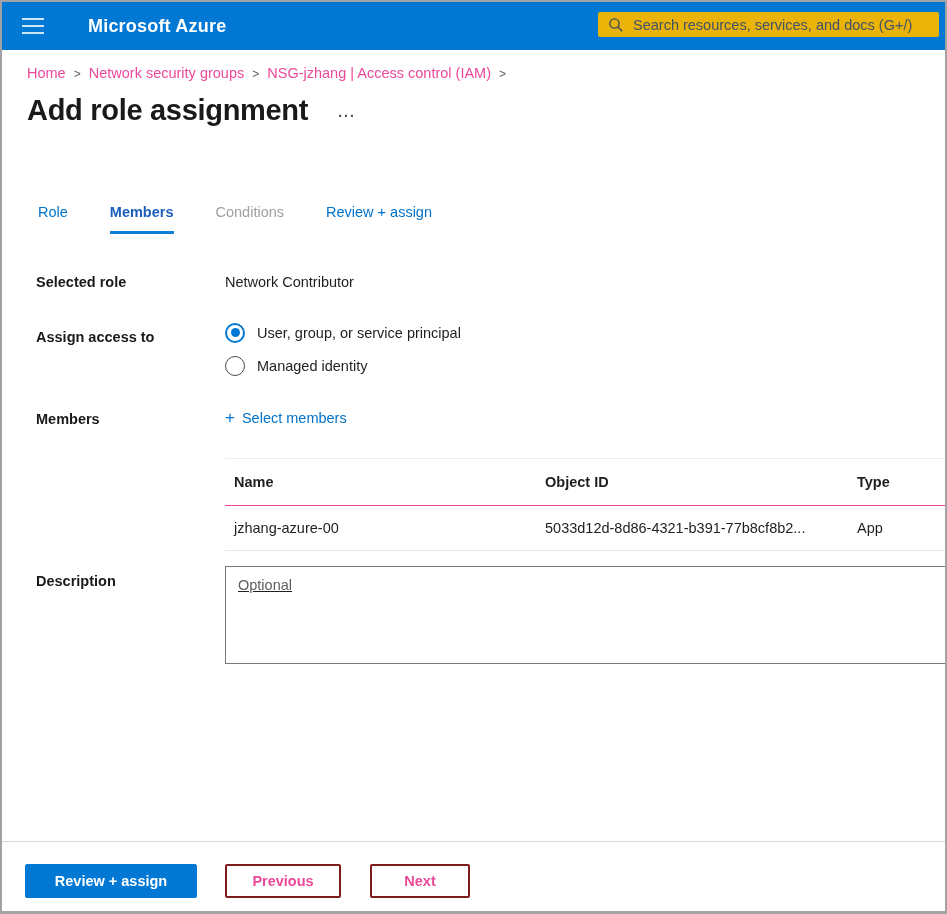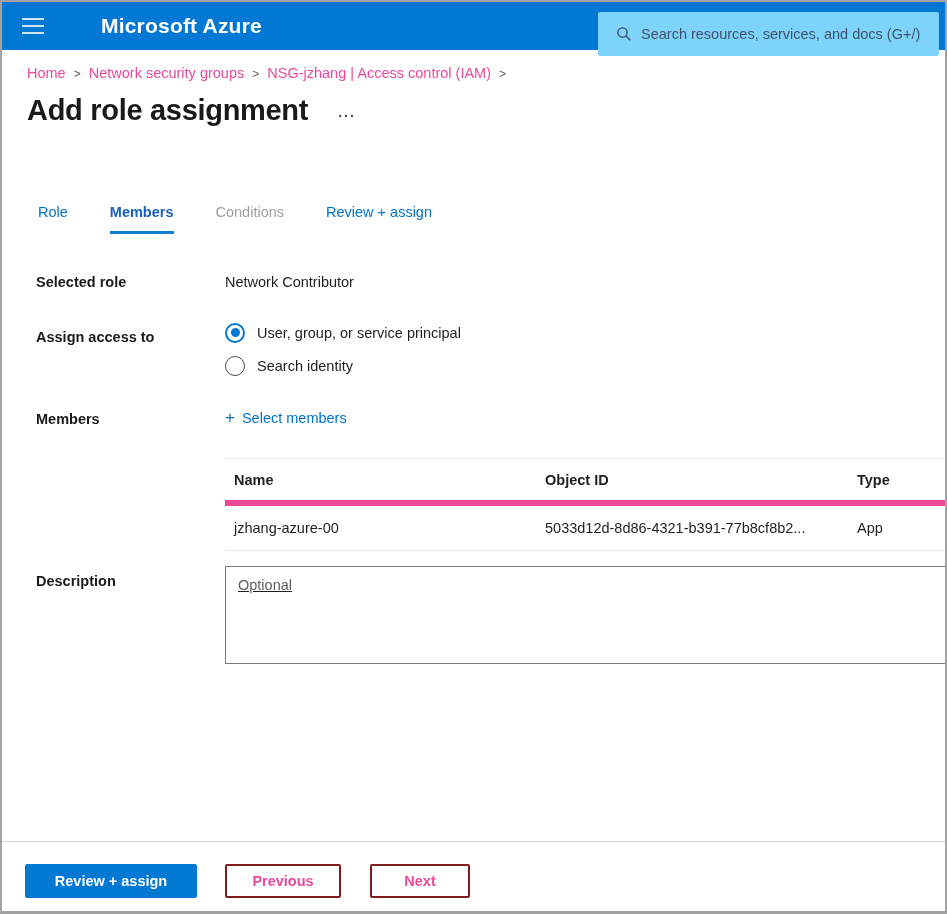--- a/index.html
+++ b/index.html
@@ -8,24 +8,24 @@
 
   .screen { position:relative; width:947px; height:914px; background:#ffffff;
             border:2px solid #a3a3a3; border-bottom-width:3px; overflow:hidden; }
 
   
   .topbar { position:absolute; top:0; left:0; right:0; height:48px; background:#0078d4; }
   .hamburger { position:absolute; left:20px; top:16px; width:22px; display:flex;
                flex-direction:column; gap:5px; cursor:pointer; }
   .hamburger span { display:block; height:2px; background:#cfe4f7; }
   .brand { position:absolute; left:86px; top:0; height:48px; display:flex; align-items:center;
-           color:#ffffff; font-size:21px; font-weight:700; letter-spacing:.2px;margin-left:13px; }
-  .searchbox { position:absolute; left:596px; right:6px; top:10px; height:44px;
-               background:#7dd3fc; border-radius:2px; display:flex; align-items:center;
-               padding:0 18px; gap:9px; }
+           color:#ffffff; font-size:18px; font-weight:700; letter-spacing:.2px; }
+  .searchbox { position:absolute; left:596px; right:6px; top:10px; height:25px;
+               background:#eab308; border-radius:2px; display:flex; align-items:center;
+               padding:0 10px; gap:9px; }
   .searchbox input { flex:1; min-width:0; border:none; background:transparent; outline:none;
                      font-size:14.5px; color:#2f3e52; font-family:inherit; }
   .searchbox input::placeholder { color:#415368; opacity:1; }
 
   
   .breadcrumb { position:absolute; top:63px; left:25px; display:flex; align-items:center;
                 gap:8px; font-size:14.5px; }
   .breadcrumb .crumb { color:#ec4899; text-decoration:none; cursor:pointer; }
   .crumb-sep { color:#605e5c; font-size:12px; padding-top:1px; }
 
@@ -56,21 +56,21 @@
                             margin:-4.5px 0 0 -4.5px; border-radius:50%; background:#0078d4; }
   .radio-circle.off { border:1px solid #4a4a4a; }
 
   .select-members { position:absolute; left:223px; top:407px; display:flex; align-items:center;
                     gap:7px; font-size:14.5px; color:#0072c9; cursor:pointer; }
   .plus-glyph { font-size:17px; line-height:1; color:#0072c9; font-weight:400; }
 
   
   .members-table { position:absolute; left:223px; right:0; top:456px; font-size:14.5px; color:#201f1e; }
   .t-header { display:flex; align-items:center; height:48px; font-weight:700;
-              border-top:1px solid #efedeb; border-bottom:6px solid #ec4899; }
+              border-top:1px solid #efedeb; border-bottom:1px solid #ec4899; }
   .t-row { display:flex; align-items:center; height:45px; border-bottom:1px solid #e9e7e5; cursor:default; }
   .col-name { width:320px; padding-left:9px; }
   .col-objectid { width:312px; }
   .col-type { flex:1; }
 
   
   .desc-textarea { position:absolute; left:223px; top:564px; right:-3px; height:98px;
                    border:1px solid #7a7a7a; border-radius:0; background:#fff; resize:none;
                    padding:10px 12px; font-size:14.5px; color:#201f1e; font-family:inherit; outline:none;text-decoration:underline; }
   .desc-textarea::placeholder { color:#605e5c; opacity:1; }
@@ -130,21 +130,21 @@
   <div class="value-role">Network Contributor</div>
 
   <div class="form-label lbl-assign">Assign access to</div>
   <div class="radio-group">
     <div class="radio-option">
       <span class="radio-circle on"></span>
       <span>User, group, or service principal</span>
     </div>
     <div class="radio-option">
       <span class="radio-circle off"></span>
-      <span>Search identity</span>
+      <span>Managed identity</span>
     </div>
   </div>
 
   <div class="form-label lbl-members">Members</div>
   <div class="select-members">
     <span class="plus-glyph">+</span>
     <span>Select members</span>
   </div>
 
   <div class="members-table">

